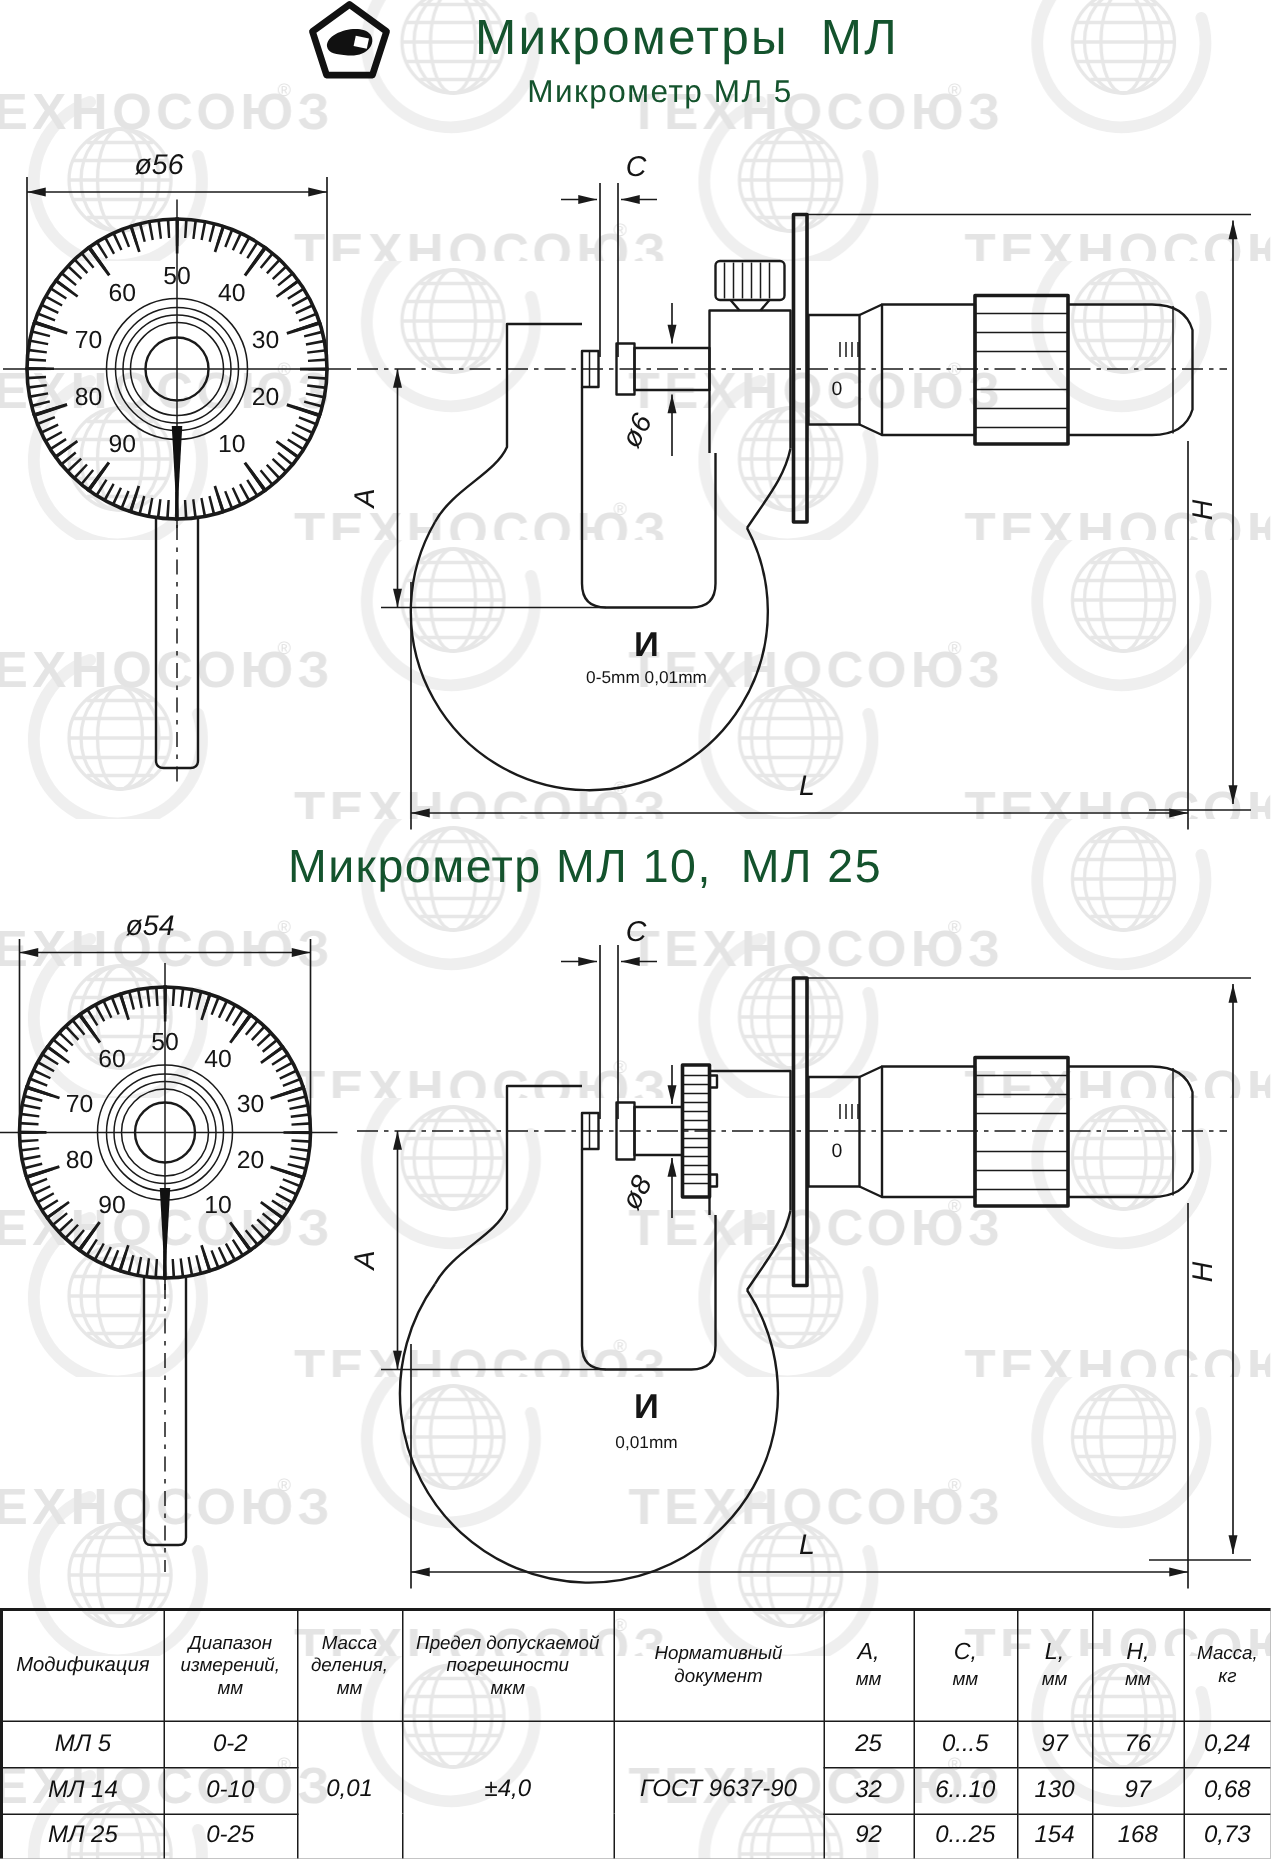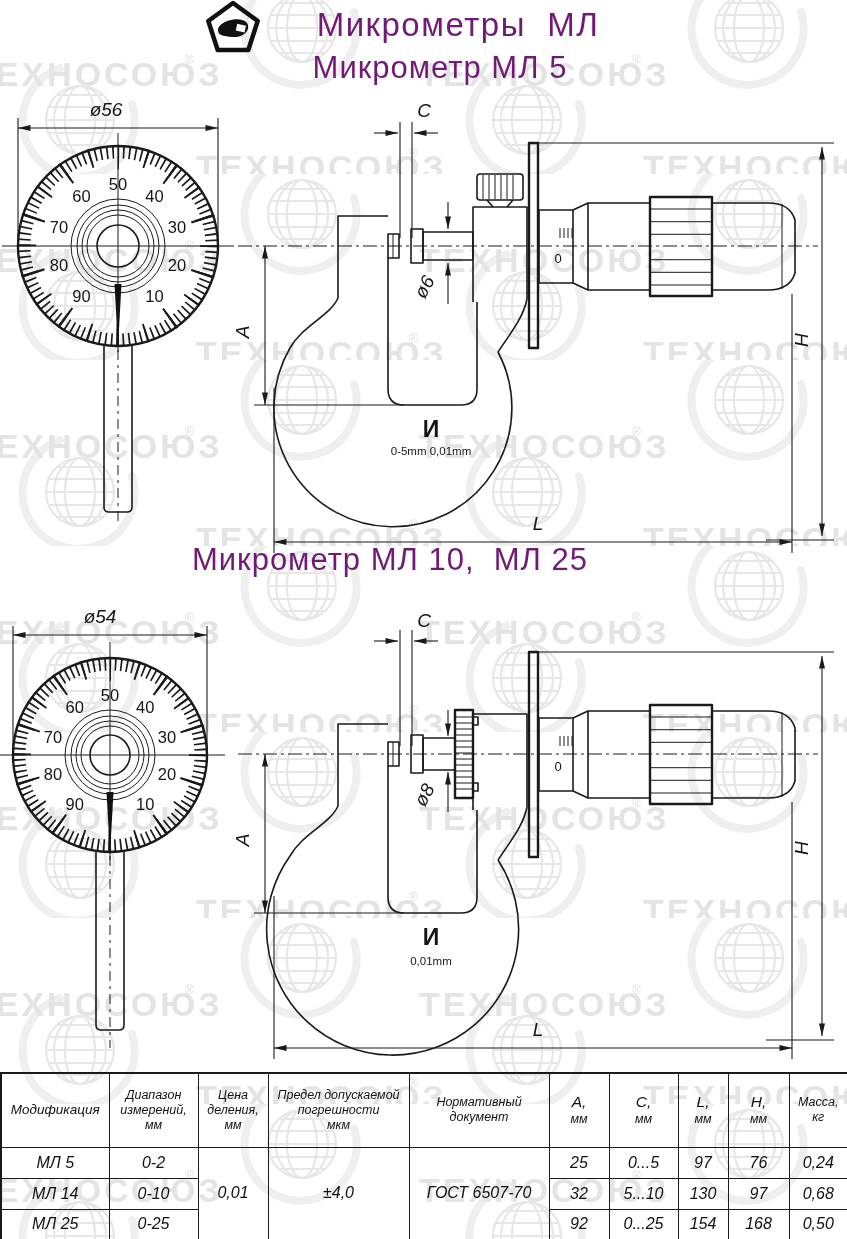--- a/index.html
+++ b/index.html
@@ -1,22 +1,22 @@
 <!DOCTYPE html>
 <html><head>
 <meta charset="utf-8">
 <style>
   html,body{margin:0;padding:0}
   body{width:847px;height:1239px;position:relative;background:#fff;overflow:hidden;
        font-family:"Liberation Sans",sans-serif;color:#141414}
   #wm-svg,#main-svg{position:absolute;left:0;top:0}
-  .title{position:absolute;text-align:center;white-space:pre;color:#701a75}
+  .title{position:absolute;text-align:center;white-space:pre;color:#14532d}
   #title1{left:268px;top:6px;width:380px;font-size:33px;letter-spacing:1.5px}
-  #sub1{left:240px;top:50px;width:400px;font-size:31px;letter-spacing:1px}
-  #sub2{left:150px;top:542px;width:480px;font-size:31px;letter-spacing:1px}
+  #sub1{left:240px;top:50px;width:400px;font-size:21px;letter-spacing:1px}
+  #sub2{left:150px;top:560px;width:480px;font-size:31px;letter-spacing:1px}
 
   
   .ln{stroke:#1a1a1a;stroke-width:1.6;fill:none;stroke-linejoin:round}
   .bd{stroke:#1a1a1a;stroke-width:2.4;fill:none;stroke-linejoin:round}
   .thin{stroke:#1a1a1a;stroke-width:1;fill:none}
   .dim{stroke:#1a1a1a;stroke-width:1.1;fill:none}
   .cl{stroke:#1a1a1a;stroke-width:1;stroke-dasharray:14 4 3 4;fill:none}
   .cs{stroke:#1a1a1a;stroke-width:1;stroke-dasharray:10 5 3 5;fill:none}
   .tick{fill:none;stroke:#1a1a1a}
 
@@ -291,21 +291,21 @@
   </colgroup>
   <tbody>
       <tr style="height:74px">
     <td class="hcell"><span>Модификация</span></td>
     <td class="hcell">
       <span class="hs">Диапазон</span>
       <span class="hs">измерений,</span>
       <span class="hs">мм</span>
         </td>
     <td class="hcell">
-      <span class="hs">Цена</span>
+      <span class="hs">Масса</span>
       <span class="hs">деления,</span>
       <span class="hs">мм</span>
         </td>
     <td class="hcell">
       <span class="hs">Предел допускаемой</span>
       <span class="hs">погрешности</span>
       <span class="hs">мкм</span>
         </td>
     <td class="hcell">
       <span class="hs">Нормативный</span>
@@ -330,39 +330,39 @@
     <td class="hcell">
       <span class="hs">Масса,</span>
       <span class="hs">кг</span>
         </td>
   </tr>
   <tr style="height:31px">
     <td class="dcell">МЛ 5</td>
     <td class="dcell">0-2</td>
     <td class="dcell" rowspan="3">0,01</td>
     <td class="dcell" rowspan="3">±4,0</td>
-    <td class="dcell" rowspan="3">ГОСТ 6507-70</td>
+    <td class="dcell" rowspan="3">ГОСТ 9637-90</td>
     <td class="dcell">25</td>
     <td class="dcell">0...5</td>
     <td class="dcell">97</td>
     <td class="dcell">76</td>
     <td class="dcell">0,24</td>
   </tr>
   <tr style="height:31px">
     <td class="dcell">МЛ 14</td>
     <td class="dcell">0-10</td>
     <td class="dcell">32</td>
-    <td class="dcell">5...10</td>
+    <td class="dcell">6...10</td>
     <td class="dcell">130</td>
     <td class="dcell">97</td>
     <td class="dcell">0,68</td>
   </tr>
   <tr style="height:31px">
     <td class="dcell">МЛ 25</td>
     <td class="dcell">0-25</td>
     <td class="dcell">92</td>
     <td class="dcell">0...25</td>
     <td class="dcell">154</td>
     <td class="dcell">168</td>
-    <td class="dcell">0,50</td>
+    <td class="dcell">0,73</td>
   </tr>
 </tbody>
   </table>
 
 </body></html>

